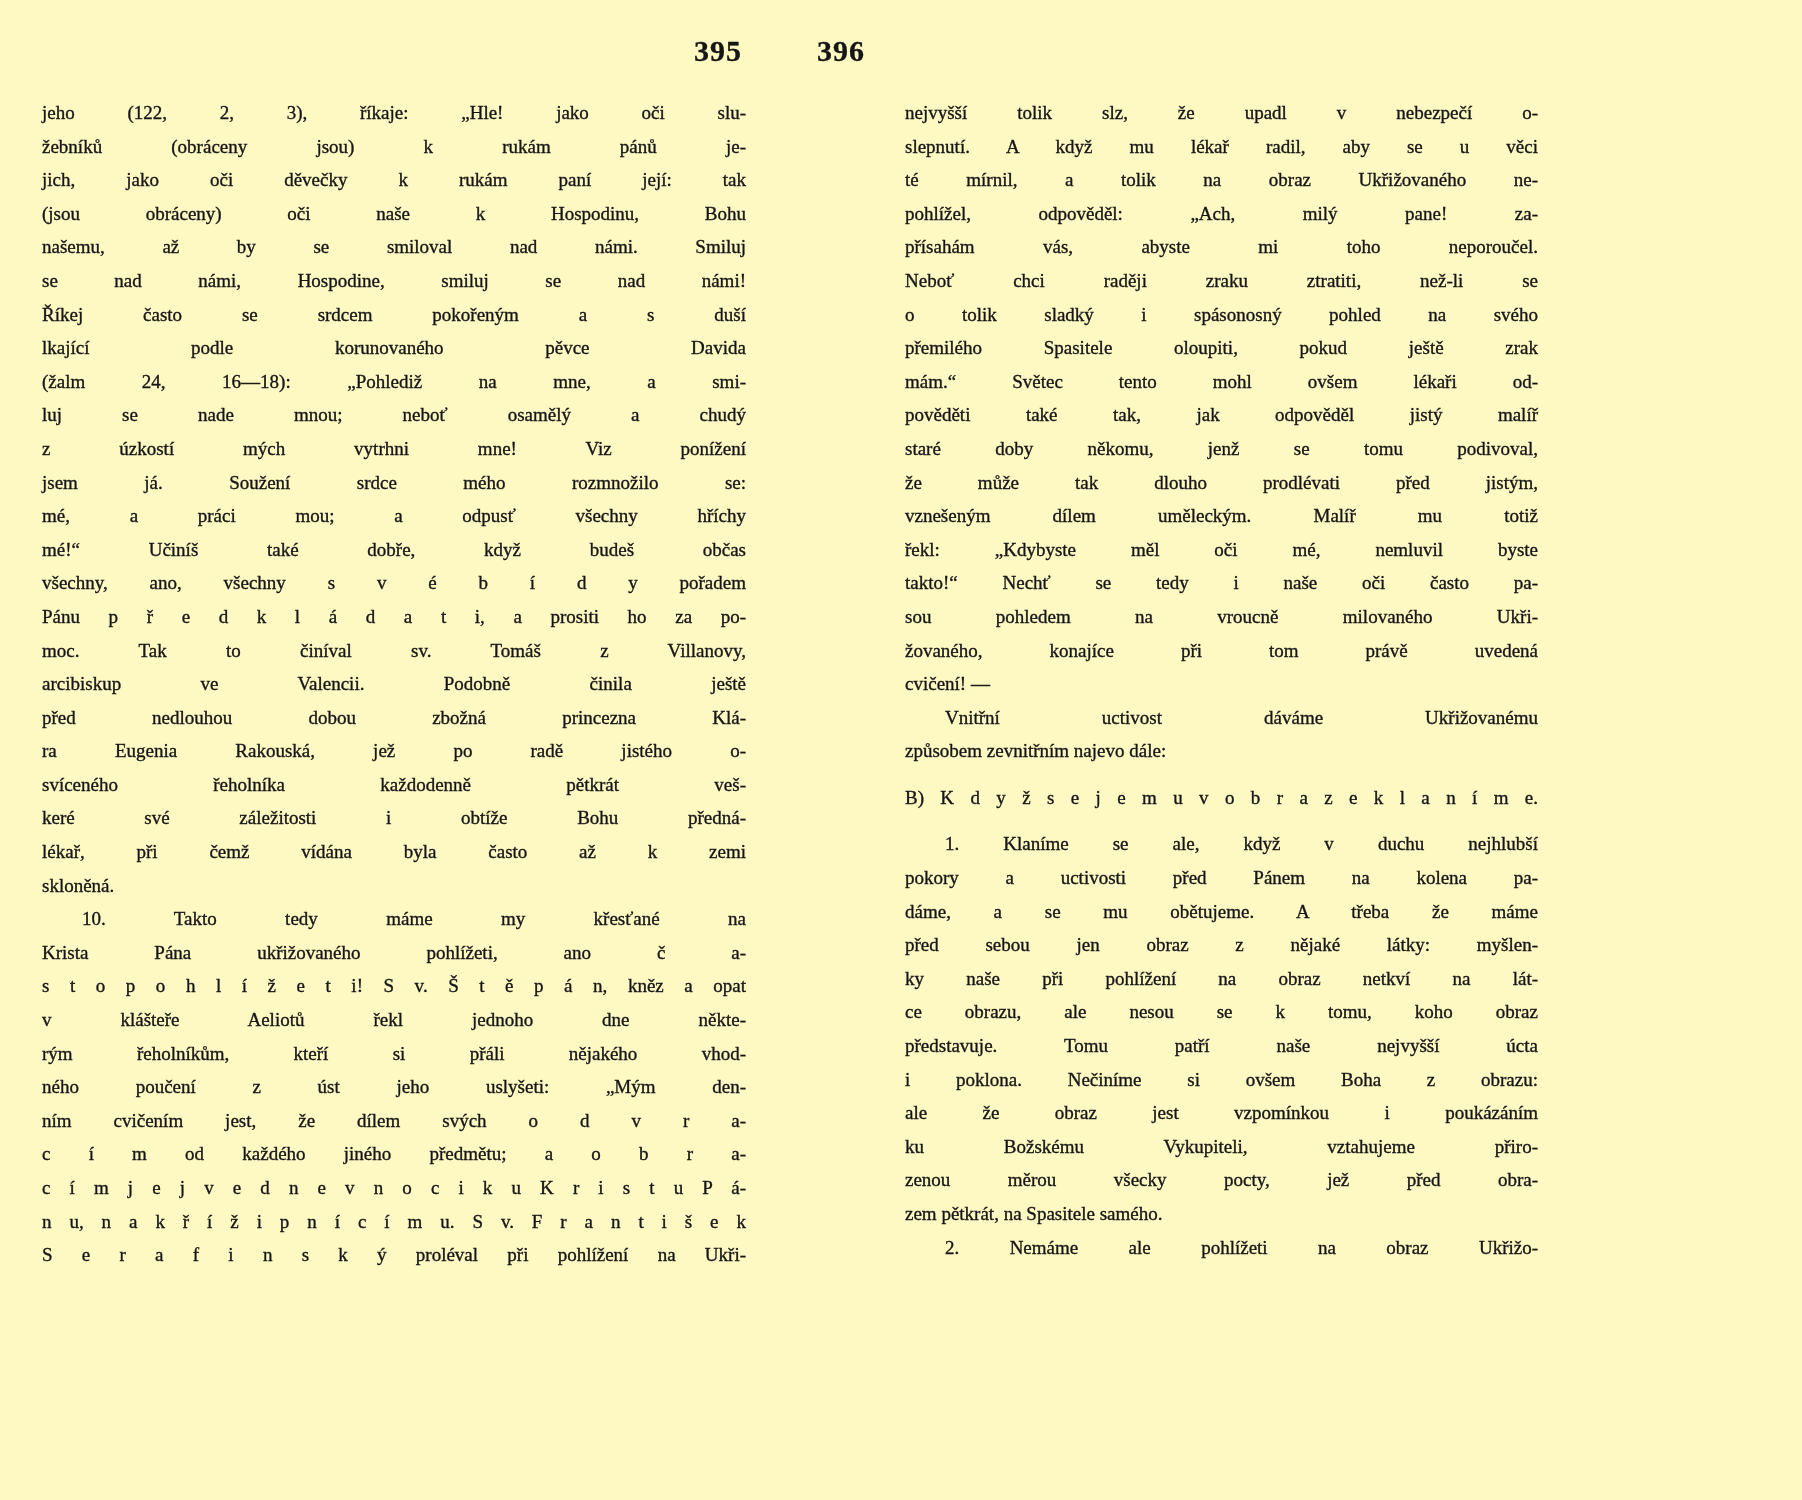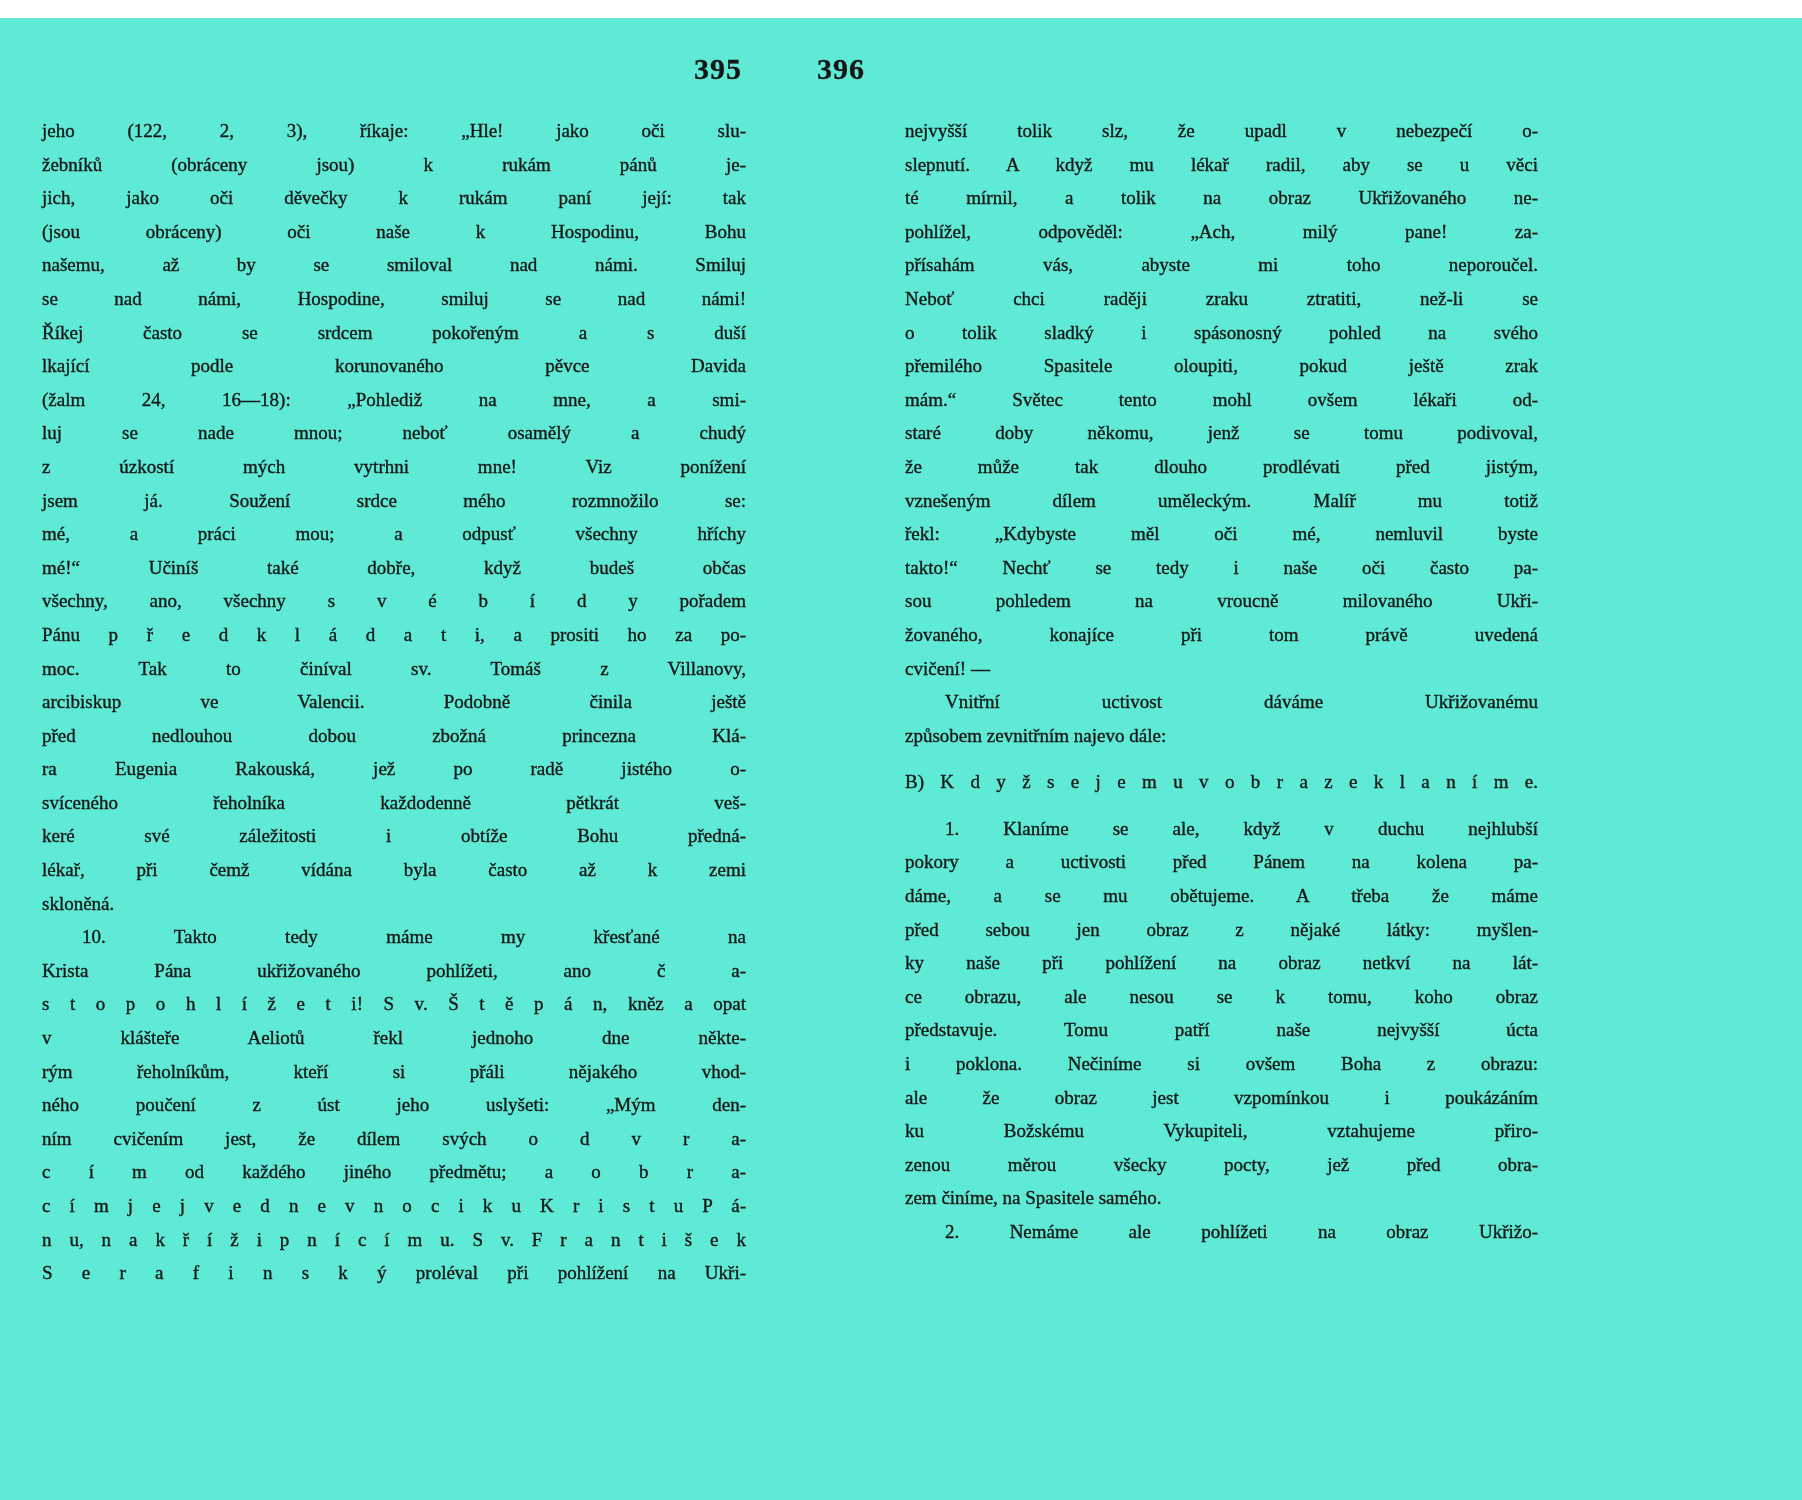--- a/index.html
+++ b/index.html
@@ -11,22 +11,21 @@
     height: 1500px;
     background: #fdfdfc;
     color: #161616;
     font-family: "Liberation Serif", "DejaVu Serif", serif;
     position: relative;
     overflow: hidden;
   }
   .page {
     position: absolute;
     inset: 0;
-    background: #5eead4;
-    margin-top: 18px;
+    background: #fef9c3;
   }
   .pn {
     position: absolute;
     font-size: 30px;
     font-weight: 700;
     letter-spacing: 1px;
     -webkit-text-stroke: 0.3px #161616;
   }
   .pn-left  { left: 694px; top: 34px; }
   .pn-right { left: 817px; top: 34px; }
@@ -98,20 +97,21 @@
   <section class="column column-right">
       <div class="line">nejvyšší tolik slz, že upadl v nebezpečí o-</div>
       <div class="line">slepnutí. A když mu lékař radil, aby se u věci</div>
       <div class="line">té mírnil, a tolik na obraz Ukřižovaného ne-</div>
       <div class="line">pohlížel, odpověděl: „Ach, milý pane! za-</div>
       <div class="line">přísahám vás, abyste mi toho neporoučel.</div>
       <div class="line">Neboť chci raději zraku ztratiti, než-li se</div>
       <div class="line">o tolik sladký i spásonosný pohled na svého</div>
       <div class="line">přemilého Spasitele oloupiti, pokud ještě zrak</div>
       <div class="line">mám.“ Světec tento mohl ovšem lékaři od-</div>
+      <div class="line">pověděti také tak, jak odpověděl jistý malíř</div>
       <div class="line">staré doby někomu, jenž se tomu podivoval,</div>
       <div class="line">že může tak dlouho prodlévati před jistým,</div>
       <div class="line">vznešeným dílem uměleckým. Malíř mu totiž</div>
       <div class="line">řekl: „Kdybyste měl oči mé, nemluvil byste</div>
       <div class="line">takto!“ Nechť se tedy i naše oči často pa-</div>
       <div class="line">sou pohledem na vroucně milovaného Ukři-</div>
       <div class="line">žovaného, konajíce při tom právě uvedená</div>
       <div class="line para-end">cvičení! —</div>
       <div class="line indent">Vnitřní uctivost dáváme Ukřižovanému</div>
       <div class="line para-end">způsobem zevnitřním najevo dále:</div>
@@ -120,16 +120,16 @@
       <div class="line">pokory a uctivosti před Pánem na kolena pa-</div>
       <div class="line">dáme, a se mu obětujeme. A třeba že máme</div>
       <div class="line">před sebou jen obraz z nějaké látky: myšlen-</div>
       <div class="line">ky naše při pohlížení na obraz netkví na lát-</div>
       <div class="line">ce obrazu, ale nesou se k tomu, koho obraz</div>
       <div class="line">představuje. Tomu patří naše nejvyšší úcta</div>
       <div class="line">i poklona. Nečiníme si ovšem Boha z obrazu:</div>
       <div class="line">ale že obraz jest vzpomínkou i poukázáním</div>
       <div class="line">ku Božskému Vykupiteli, vztahujeme přiro-</div>
       <div class="line">zenou měrou všecky pocty, jež před obra-</div>
-      <div class="line para-end">zem činíme, na Spasitele samého.</div>
+      <div class="line para-end">zem pětkrát, na Spasitele samého.</div>
       <div class="line indent">2. Nemáme ale pohlížeti na obraz Ukřižo-</div>
     </section>
 </div>
 
 </body></html>

